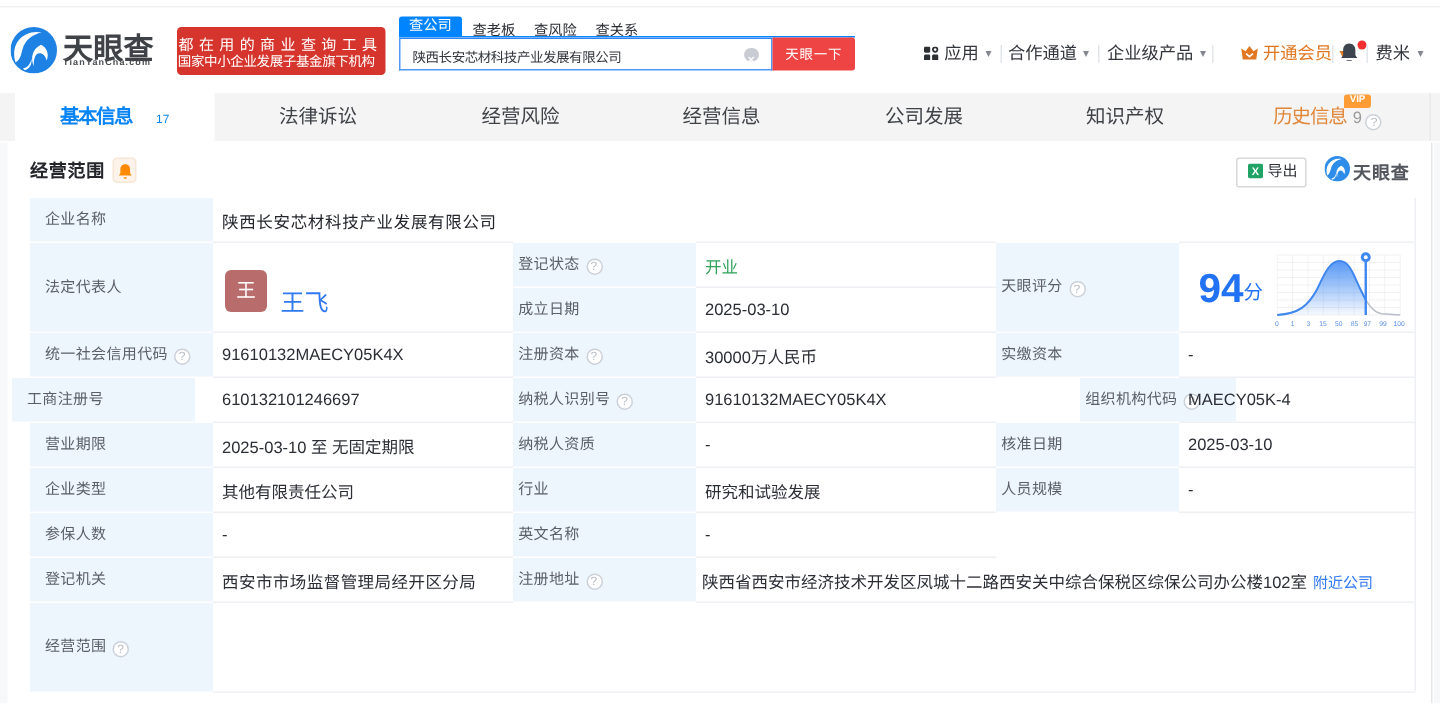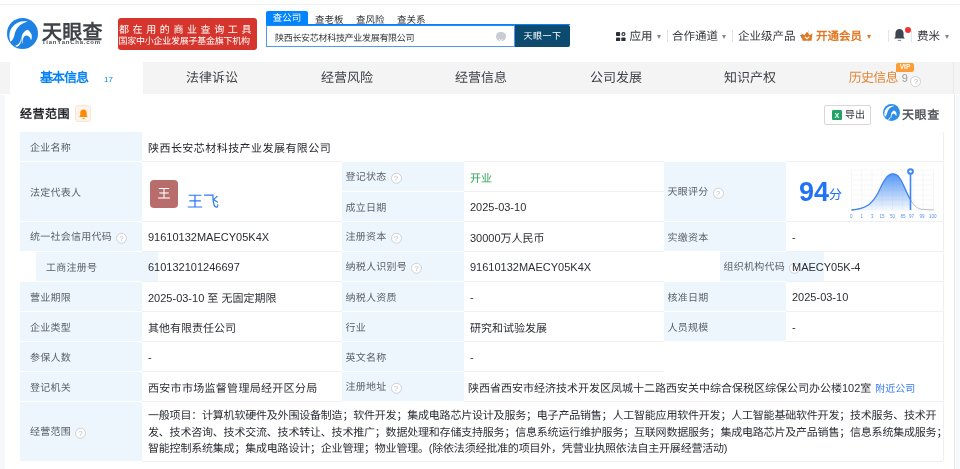--- a/index.html
+++ b/index.html
@@ -43,34 +43,34 @@
 <div class="abs stab" style="left:315px;">查老板</div>
 <div class="abs stab" style="left:356px;font-family:Liberation Mono, monospace;">查风险</div>
 <div class="abs stab" style="left:397px;">查关系</div>
 <div class="abs" style="left:266px;top:24px;width:304px;height:1px;background:#0084ff;"></div>
 <div class="abs" style="left:266px;top:25px;width:249px;height:22px;border:1px solid #5198f0;border-top-color:#2b87ef;background:#fff;"></div>
 <div class="abs" style="left:275px;top:31px;font-size:9px;color:#33363c;letter-spacing:-0.3px;">陕西长安芯材科技产业发展有限公司</div>
 <div class="abs" style="left:496px;top:31.5px;width:9.5px;height:9.5px;background:#c9ccd2;border-radius:50%;">
 <svg width="9.5" height="9.5" viewBox="0 0 10 10">
         <path d="M3.2 3.2 L6.8 6.8 M6.8 3.2 L3.2 6.8" stroke="#fff" stroke-width="1"></path>
       </svg></div>
-<div class="abs" style="left:515px;top:25px;width:55px;height:22px;background:#0c4a6e;color:#fff;font-size:9px;text-align:center;line-height:22px;border-radius:0 2px 2px 0;letter-spacing:0.5px;">天眼一下</div>
+<div class="abs" style="left:515px;top:25px;width:55px;height:22px;background:#ef4444;color:#fff;font-size:9px;text-align:center;line-height:22px;border-radius:0 2px 2px 0;letter-spacing:0.5px;">天眼一下</div>
 <div class="abs rm" style="left:616px;"><svg width="9.5" height="9.5" viewBox="0 0 12 12" style="vertical-align:-1px;margin-right:4px;">
         <rect x="0" y="0" width="5.2" height="5.2" rx="1.2" fill="#2c2f33"></rect>
         <circle cx="9.4" cy="2.6" r="2.6" fill="#2c2f33"></circle>
         <circle cx="9.4" cy="2.6" r="1.1" fill="#fff"></circle>
         <rect x="0" y="6.8" width="5.2" height="5.2" rx="1.2" fill="#2c2f33"></rect>
         <rect x="6.8" y="6.8" width="5.2" height="5.2" rx="1.2" fill="#2c2f33"></rect>
       </svg>应用<span class="caret" style="margin-left:4px;"></span></div>
 <div class="abs vsep" style="left:667px;"></div>
 <div class="abs rm" style="left:672px;">合作通道<span class="caret" style="margin-left:4px;"></span></div>
 <div class="abs vsep" style="left:732px;"></div>
 <div class="abs rm" style="left:738px;">企业级产品<span class="caret" style="margin-left:4px;"></span></div>
 <div class="abs vsep" style="left:808px;"></div>
-<div class="abs rm" style="left:801px;color:#e17722;font-weight:bold;"><svg width="12" height="11" viewBox="0 0 13 12" style="vertical-align:-2px;margin-right:3px;">
+<div class="abs rm" style="left:827px;color:#e17722;font-weight:normal;"><svg width="12" height="11" viewBox="0 0 13 12" style="vertical-align:-2px;margin-right:3px;">
         <path d="M0.5 2.5 L3.6 4.6 L6.5 0.8 L9.4 4.6 L12.5 2.5 L11.4 10.5 L1.6 10.5 Z" fill="#e17722"></path>
         <path d="M4 6.3 L6.5 8.4 L9 6.3" fill="none" stroke="#fff" stroke-width="1.2"></path>
       </svg>开通会员<span class="caret o" style="margin-left:5px;"></span></div>
 <div class="abs vsep" style="left:888px;"></div>
 <div class="abs rm" style="left:893px;top:28px;"><svg width="13" height="14" viewBox="0 0 14 15" style="vertical-align:-2.5px;">
         <path d="M7 1 C4.3 1 2.6 3.1 2.6 5.6 L2.6 9.4 L1.2 11.4 L12.8 11.4 L11.4 9.4 L11.4 5.6 C11.4 3.1 9.7 1 7 1 Z" fill="#3d4550"></path>
         <path d="M5.2 12.8 L8.8 12.8 L8.8 13.5 L5.2 13.5 Z" fill="#3d4550"></path>
       </svg></div>
 <div class="abs" style="left:904.5px;top:27px;width:6px;height:6px;background:#f23030;border-radius:50%;"></div>
 <div class="abs vsep" style="left:911px;"></div>
@@ -190,21 +190,21 @@
     </div>
 <div class="abs lbl c2" style="left:664px;top:222px;width:122px;height:29px;">
       <span class="in">实缴资本</span>
     </div>
 <div class="abs val" style="left:786px;top:222px;width:157px;height:29px;">
       <span class="in">-</span>
     </div>
 <div class="abs hline" style="left:142px;top:251px;width:200px;"></div>
 <div class="abs hline" style="left:464px;top:251px;width:200px;"></div>
 <div class="abs hline" style="left:786px;top:251px;width:157px;"></div>
-<div class="abs lbl" style="left:36px;top:252px;width:122px;height:29px;">
+<div class="abs lbl" style="left:8px;top:252px;width:122px;height:29px;">
       <span class="in">工商注册号</span>
     </div>
 <div class="abs val" style="left:142px;top:252px;width:200px;height:29px;">
       <span class="in">610132101246697</span>
     </div>
 <div class="abs lbl c2" style="left:342px;top:252px;width:122px;height:29px;padding-left:48px;">
       <span class="in">纳税人识别号<span class="qm">?</span></span>
     </div>
 <div class="abs val" style="left:464px;top:252px;width:200px;height:29px;">
       <span class="in">91610132MAECY05K4X</span>
@@ -284,17 +284,14 @@
       <span class="in">注册地址<span class="qm">?</span></span>
     </div>
 <div class="abs val" style="left:464px;top:372px;width:476px;height:29px;">
       <span class="in" style="left:4px;font-size:11px;">陕西省西安市经济技术开发区凤城十二路西安关中综合保税区综保公司办公楼102室<span class="blue" style="margin-left:4px;font-size:10px;">附近公司</span></span>
     </div>
 <div class="abs hline" style="left:142px;top:401px;width:200px;"></div>
 <div class="abs hline" style="left:464px;top:401px;width:479px;"></div>
 <div class="abs lbl" style="left:20px;top:402px;width:122px;height:59px;">
       <span class="in">经营范围<span class="qm">?</span></span>
     </div>
-<div class="abs val" style="left:142px;top:402px;width:798px;height:59px;">
-      <div style="position:absolute;left:6px;top:5px;width:800px;font-size:11px;letter-spacing:-0.2px;line-height:16.5px;color:#2b2e35;white-space:nowrap;">一般项目：计算机软硬件及外围设备制造；软件开发；集成电路芯片设计及服务；电子产品销售；人工智能应用软件开发；人工智能基础软件开发；技术服务、技术开<br>发、技术咨询、技术交流、技术转让、技术推广；数据处理和存储支持服务；信息系统运行维护服务；互联网数据服务；集成电路芯片及产品销售；信息系统集成服务；<br>智能控制系统集成；集成电路设计；企业管理；物业管理。(除依法须经批准的项目外，凭营业执照依法自主开展经营活动)</div>
-    </div>
 <div class="abs hline" style="left:142px;top:461px;width:801px;"></div>
 </div>
 
 </body></html>

